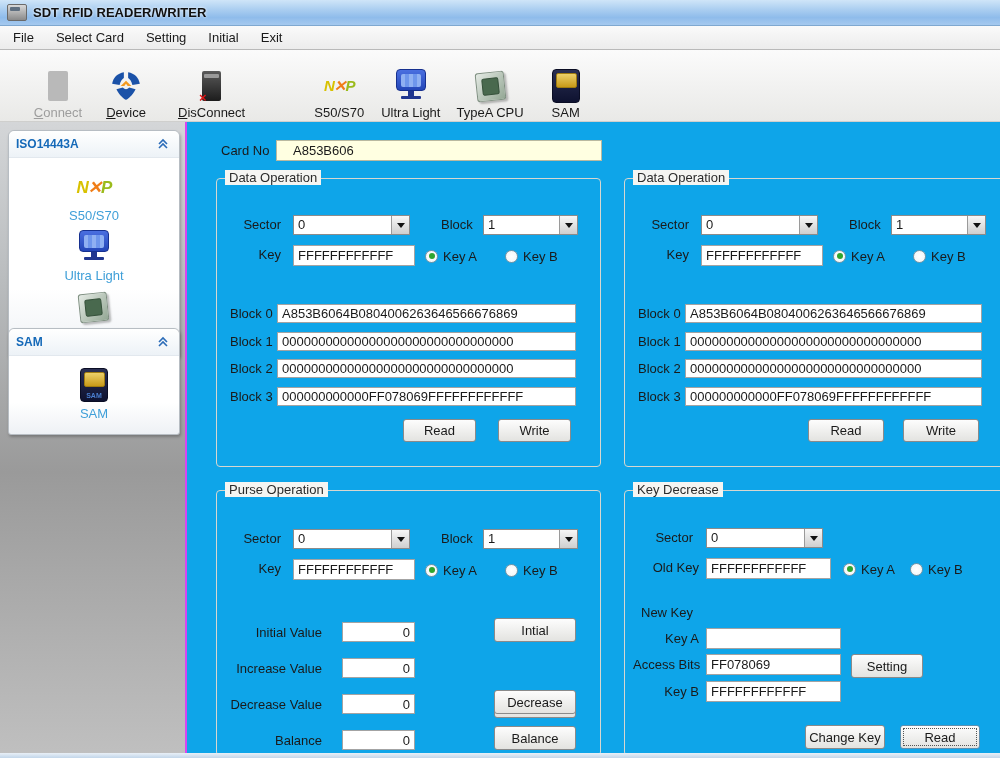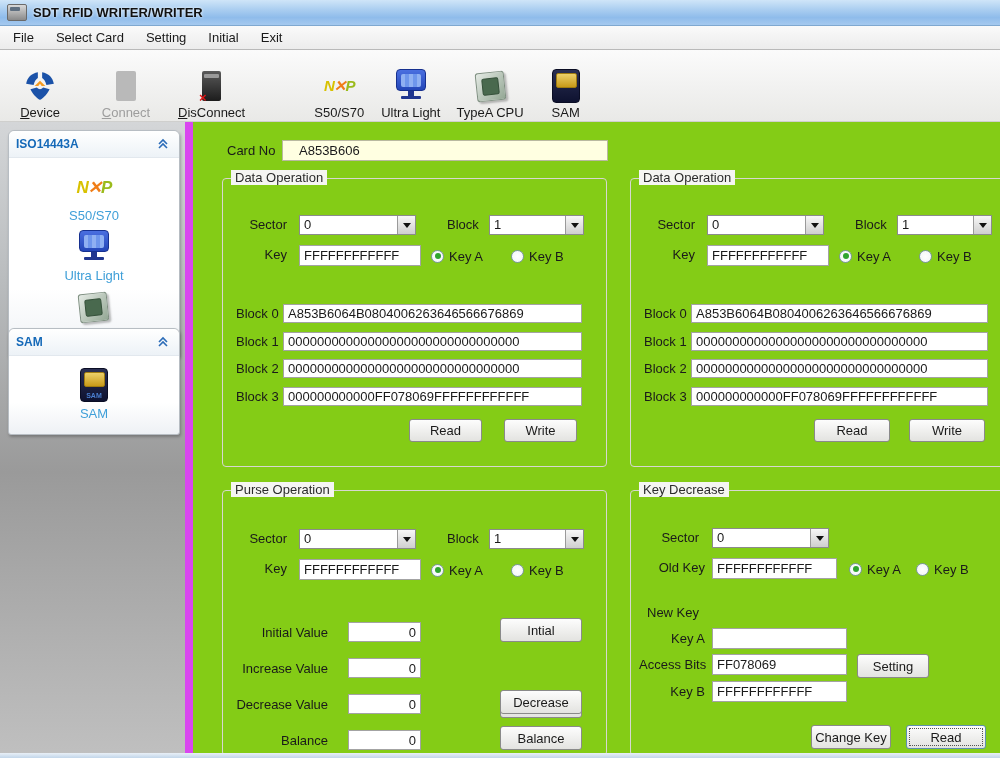--- a/index.html
+++ b/index.html
@@ -67,21 +67,21 @@
   .sp-head{height:26px;display:flex;align-items:center;justify-content:space-between;padding:0 7px;background:linear-gradient(#ffffff,#edf2f7);border-bottom:1px solid #e2e8ee;border-radius:6px 6px 0 0;}
   .sp-title{color:#1569b8;font-weight:bold;font-size:12px;}
   .chev-btn{width:18px;height:18px;border-radius:9px;display:flex;align-items:center;justify-content:center;cursor:pointer;}
   .sp-body{display:flex;flex-direction:column;align-items:center;padding:8px 0 10px;}
   .side-item{display:flex;flex-direction:column;align-items:center;justify-content:flex-end;margin:3px 0;cursor:pointer;}
   .side-item .si-icon{height:36px;display:flex;align-items:center;justify-content:center;}
   .side-label{color:#3f9fd8;font-size:13px;margin-top:3px;}
   
   .main{
     position:absolute;left:185px;top:122px;width:815px;height:636px;
-    background:#84cc16;border-left:8px solid #d946ef;box-sizing:border-box;
+    background:#0ea5e9;border-left:2px solid #d946ef;box-sizing:border-box;
   }
   .lbl{position:absolute;font-size:13px;color:#1a1a1a;line-height:20px;white-space:nowrap;}
   .lbl.r{text-align:right;}
   .inp{position:absolute;border:1px solid #a3a3a3;background:#ffffff;font-family:"Liberation Sans",sans-serif;font-size:13px;color:#1a1a1a;padding:1px 4px;box-sizing:border-box;height:21px;}
   .inp.num{text-align:right;}
   .inp.cardno{background:#ffffe1;border-color:#b9b9a0;padding-left:16px;}
   .combo{position:absolute;height:20px;background:#fff;border:1px solid #8b8b8b;display:flex;box-sizing:border-box;cursor:default;}
   .combo-val{flex:1;padding:1px 4px;font-size:13px;overflow:hidden;}
   .combo-btn{width:17px;background:linear-gradient(#f7f7f7,#cfcfcf);border-left:1px solid #9a9a9a;display:flex;align-items:center;justify-content:center;}
   .combo-arrow{width:0;height:0;border-left:4px solid transparent;border-right:4px solid transparent;border-top:5px solid #111;}
@@ -93,48 +93,48 @@
   .btn.focus{border-color:#5e90b0;outline:1px dotted #555;outline-offset:-4px;height:24px;}
   .gb{position:absolute;border:1px solid #d7d7d0;border-radius:4px;box-sizing:border-box;}
   .gb-title{position:absolute;top:-9px;left:8px;background:#f5f5f2;padding:0 4px;font-size:13px;color:#2b2b2b;}
   .window-bottom{position:absolute;left:0;bottom:0;width:1000px;height:5px;background:linear-gradient(180deg,#e9f0f7,#c2d6ea);}
 </style>
 </head>
 <body>
 
 <div class="titlebar">
   <div class="title-icon"></div>
-  <div class="title-text">SDT RFID WRITER/WRITER</div>
+  <div class="title-text">SDT RFID READER/WRITER</div>
 </div>
 
 <div class="menubar">
   <div class="menu-item">File</div>
   <div class="menu-item">Select Card</div>
   <div class="menu-item">Setting</div>
   <div class="menu-item">Initial</div>
   <div class="menu-item">Exit</div>
 </div>
 
 <div class="toolbar">
+  <div class="tb-item" style="margin-left:18px">
+    <div class="tb-icon">
+        <div class="icon-connect"></div>
+      </div>
+    <div class="tb-label ul disabled">Connect</div>
+  </div>
   <div class="tb-item">
     <div class="tb-icon">
       <svg width="32" height="30" viewBox="0 0 30 28">
         <path d="M13,1 C7,2 3,6 2,12 L9,13 C10,9 11.5,7.5 13,6.5 Z" fill="#1b52a8"></path>
         <path d="M17,1 C23,2 27,6 28,12 L21,13 C20,9 18.5,7.5 17,6.5 Z" fill="#1b52a8"></path>
         <path d="M6,17 C9,23 13,26 15,27 C17,26 21,23 24,17 L18,15.5 C16,17.5 14,17.5 12,15.5 Z" fill="#1b52a8"></path>
         <path d="M10,14 L15,9 L20,14 L16.6,14 L15,12 L13.4,14 Z" fill="#f49a20"></path>
       </svg>
     </div>
     <div class="tb-label ul">Device</div>
-  </div>
-  <div class="tb-item" style="margin-left:18px">
-    <div class="tb-icon">
-        <div class="icon-connect"></div>
-      </div>
-    <div class="tb-label ul disabled">Connect</div>
   </div>
   <div class="tb-item" style="margin-left:10px">
     <div class="tb-icon">
       <div class="icon-disconnect">
           <span class="red-x">×</span>
         </div>
     </div>
     <div class="tb-label ul">DisConnect</div>
   </div>
   <div class="tb-gap"></div>

